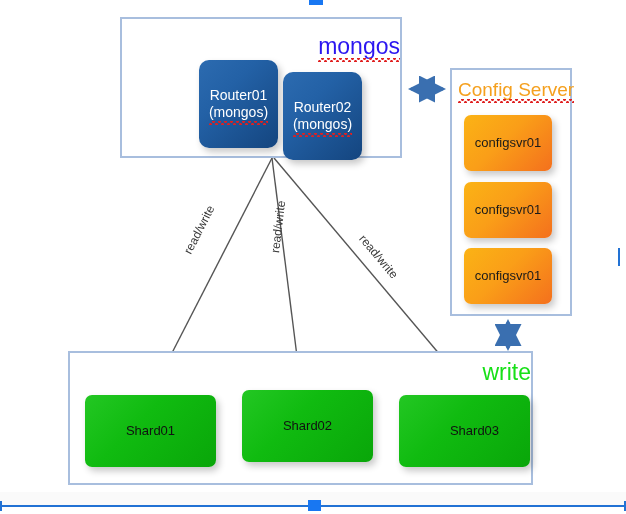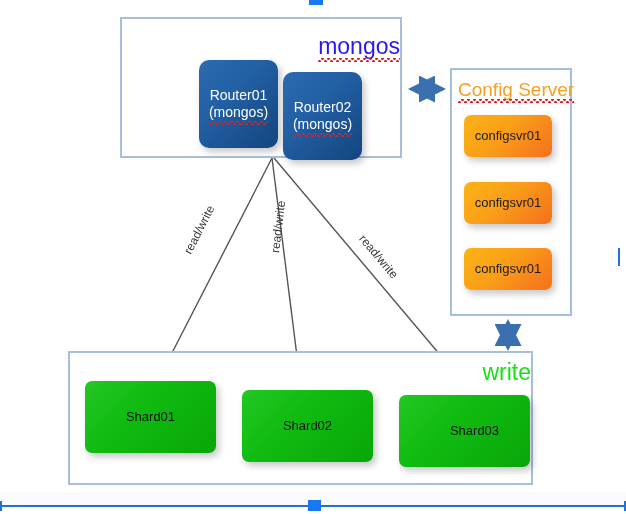--- a/index.html
+++ b/index.html
@@ -150,39 +150,39 @@
     color: #ffffff;
     font-size: 14px;
     border-radius: 10px;
   }
   .router01 { left: 155px; top: 60px; margin-left: 44px; }
   .router02 { left: 283px; top: 72px; }
 
   .node-configsvr {
     left: 464px;
     width: 88px;
-    height: 42px;
+    height: 56px;
     background: linear-gradient(135deg, #fbb315 0%, #fa9e18 45%, #f4701d 100%);
     color: #1a1a1a;
     font-size: 13px;
     border-radius: 7px;
   }
   .cs1 { top: 115px; }
   .cs2 { top: 182px; }
   .cs3 { top: 248px; }
 
   .node-shard {
     width: 131px;
     height: 72px;
     background: linear-gradient(135deg, #23c723 0%, #10bb10 40%, #09a609 100%);
     color: #111111;
     font-size: 13px;
     border-radius: 7px;
   }
-  .sh1 { left: 85px;  top: 381px; }
+  .sh1 { left: 85px;  top: 395px; }
   .sh2 { left: 242px; top: 390px; }
   .sh3 { left: 399px; top: 395px; padding-left: 20px; }
 
   
   .rw-label {
     position: absolute;
     font-size: 12px;
     color: #3a3a3a;
     white-space: nowrap;
     transform-origin: left top;

